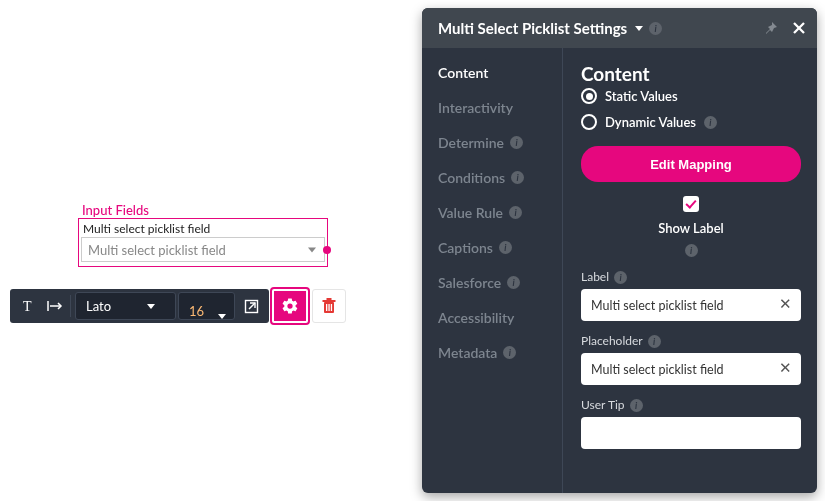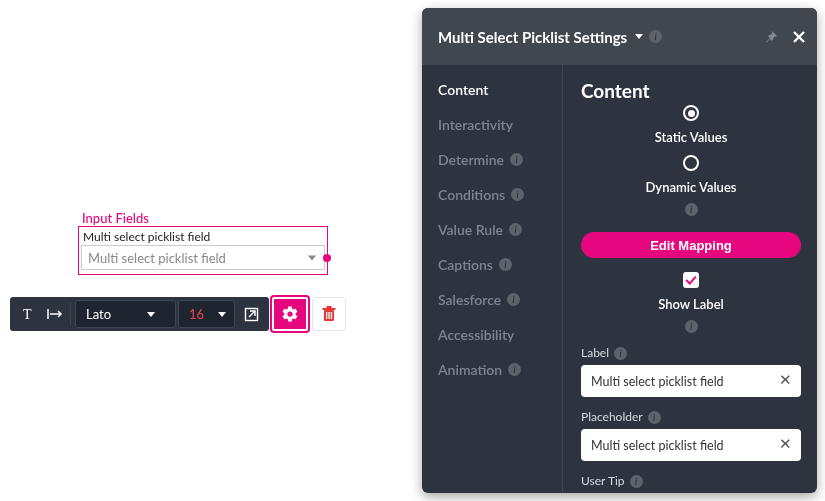--- a/index.html
+++ b/index.html
@@ -1,57 +1,57 @@
 <!DOCTYPE html>
 <html><head>
 <meta charset="utf-8">
 <style>
   html,body{margin:0;padding:0;width:825px;height:501px;font-family:Lato,"Segoe UI",Arial,sans-serif;background:#fff;overflow:hidden;}
   *{box-sizing:border-box;}
 
   
-  .canvas{position:absolute;left:0;top:16px;width:420px;height:400px;}
+  .canvas{position:absolute;left:0;top:8px;width:420px;height:400px;}
   .input-group-label{position:absolute;left:82px;top:194px;color:#e6077e;font-size:13px;font-weight:500;}
   .field-wrap{position:absolute;left:78px;top:210px;width:250px;border:1px solid #e6077e;padding:2px 2px 4px 2px;}
   .field-label{font-size:12px;color:#222;padding:0 2px 1px 2px;}
   .field-box{border:1px solid #ccc;height:25px;display:flex;align-items:center;color:#888;font-size:13px;padding:0 6px;position:relative;}
   .field-box:after{content:"";position:absolute;right:8px;top:50%;width:0;height:0;border-left:4px solid transparent;border-right:4px solid transparent;border-top:5px solid #888;transform:translateY(-50%);}
   .handle{position:absolute;right:-6px;top:50%;transform:translateY(-50%);width:8px;height:8px;background:#e6077e;border-radius:50%;}
   .field-outer{position:relative;}
 
   
   .toolbar{position:absolute;left:10px;top:281px;height:34px;display:flex;align-items:stretch;}
   .tb-main{display:flex;align-items:center;background:#2d3440;border-radius:3px;padding:0 4px;gap:2px;}
   .tb-btn{height:28px;min-width:28px;display:flex;align-items:center;justify-content:center;color:#fff;border-radius:3px;cursor:pointer;}
   .tb-sep{width:1px;height:22px;background:#3e4756;margin:0 2px;}
   .tb-font{display:flex;align-items:center;background:#1f2530;border:1px solid #3e4756;border-radius:3px;height:28px;padding:0 20px 0 10px;color:#fff;font-size:13px;gap:36px;}
-  .tb-size{display:flex;align-items:center;background:#1f2530;border:1px solid #3e4756;border-radius:3px;height:28px;padding:0 8px 0 10px;color:#ef4444;font-size:13px;gap:14px;}
+  .tb-size{display:flex;align-items:flex-end;background:#1f2530;border:1px solid #3e4756;border-radius:3px;height:28px;padding:0 8px 0 10px;color:#fdba74;font-size:13px;gap:14px;}
   .chev-down{width:0;height:0;border-left:4px solid transparent;border-right:4px solid transparent;border-top:5px solid #fff;}
   .gear-wrap{width:36px;height:34px;background:#e6077e;border:2px solid #fff;outline:2px solid #e6077e;margin-left:3px;border-radius:2px;display:flex;align-items:center;justify-content:center;}
   .trash-wrap{width:34px;height:34px;background:#fff;border:1px solid #e5e5e5;margin-left:4px;border-radius:3px;display:flex;align-items:center;justify-content:center;}
 
   
   .panel{position:absolute;right:8px;top:8px;width:395px;height:485px;background:#2d3440;border-radius:6px;color:#fff;display:flex;flex-direction:column;box-shadow:0 4px 12px rgba(0,0,0,.35);}
-  .panel-header{height:57px;background:#40474f;border-radius:6px 6px 0 0;display:flex;align-items:center;padding:0 10px 0 16px;gap:6px;}
+  .panel-header{height:40px;background:#40474f;border-radius:6px 6px 0 0;display:flex;align-items:center;padding:0 10px 0 16px;gap:6px;}
   .panel-title{font-weight:700;font-size:15px;}
   .hdr-chev{width:0;height:0;border-left:4px solid transparent;border-right:4px solid transparent;border-top:5px solid #fff;margin-left:2px;}
   .info-dot{width:13px;height:13px;border-radius:50%;background:#5d636b;display:flex;align-items:center;justify-content:center;font-size:9px;font-weight:bold;color:#2d3440;font-style:italic;}
   .hdr-sp{flex:1;}
   .panel-body{display:flex;flex:1;overflow:hidden;}
   .side-nav{width:140px;padding:16px 0 0 16px;display:flex;flex-direction:column;gap:18px;font-size:14px;}
   .nav-item{display:flex;align-items:center;gap:6px;color:#7d858f;cursor:pointer;font-weight:600;}
   .nav-item.active{color:#fff;}
   .nav-sep{width:1px;background:#3e4756;}
   .content{flex:1;padding:14px 16px 16px 18px;overflow-y:auto;}
   .content-title{font-size:19px;font-weight:700;margin:0 0 3px 0;}
   .content-desc{font-size:11.5px;color:#9aa1a9;margin-bottom:14px;line-height:1.35;}
-  .radio-row{display:flex;align-items:center;gap:8px;margin-bottom:10px;font-size:13px;font-weight:600;flex-direction:column;}
+  .radio-row{display:flex;align-items:center;gap:8px;margin-bottom:10px;font-size:13px;font-weight:600;}
   .radio{width:16px;height:16px;border:2px solid #fff;border-radius:50%;position:relative;flex-shrink:0;}
   .radio.checked:after{content:"";position:absolute;width:7px;height:7px;background:#fff;border-radius:50%;top:2.5px;left:2.5px;}
-  .mapping-btn{width:100%;height:26px;border-radius:17px;background:#e6077e;color:#fff;border:none;font-weight:700;font-size:13px;margin:6px 0 14px 0;cursor:pointer;}
+  .mapping-btn{width:100%;height:36px;border-radius:17px;background:#e6077e;color:#fff;border:none;font-weight:700;font-size:13px;margin:6px 0 14px 0;cursor:pointer;}
   .check-row{display:flex;align-items:center;gap:8px;font-size:13px;font-weight:600;margin-bottom:12px;flex-direction:column;}
   .chk{width:16px;height:16px;border-radius:3px;background:#fff;position:relative;flex-shrink:0;}
   .chk:after{content:"";position:absolute;left:3px;top:4px;width:8px;height:4px;border-left:2.5px solid #e6077e;border-bottom:2.5px solid #e6077e;transform:rotate(-48deg);}
   .fld-label{font-size:12px;color:#d7dade;display:flex;align-items:flex-end;gap:5px;margin-bottom:5px;}
   .txt-input{width:100%;height:32px;border-radius:4px;background:#fff;display:flex;align-items:center;padding:0 8px 0 10px;color:#333;font-size:12.5px;margin-bottom:12px;position:relative;}
   .clear-x{position:absolute;right:8px;top:7px;width:14px;cursor:pointer;color:#555;font-size:15px;line-height:1;}
   svg{display:block;}
 </style>
 </head>
 <body>
@@ -159,21 +159,21 @@
           <span class="info-dot">i</span>
         </div>
       <div class="nav-item">
           <span>Salesforce</span>
           <span class="info-dot">i</span>
         </div>
       <div class="nav-item">
           <span>Accessibility</span>
         </div>
       <div class="nav-item">
-          <span>Animation</span>
+          <span>Metadata</span>
           <span class="info-dot">i</span>
         </div>
     </div>
     <div class="nav-sep"></div>
 
     <div class="content">
       <div class="content-title">Content</div>
 
       <div class="radio-row">
         <span class="radio checked"></span>

